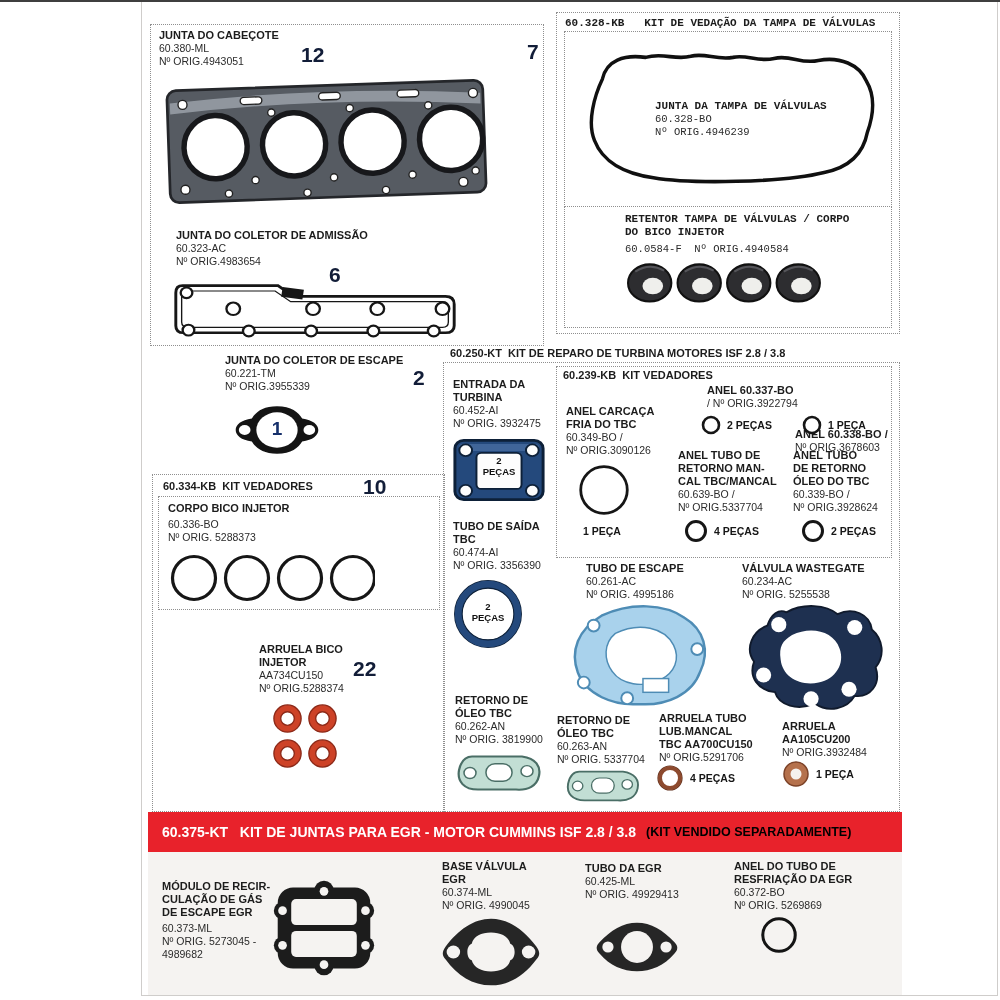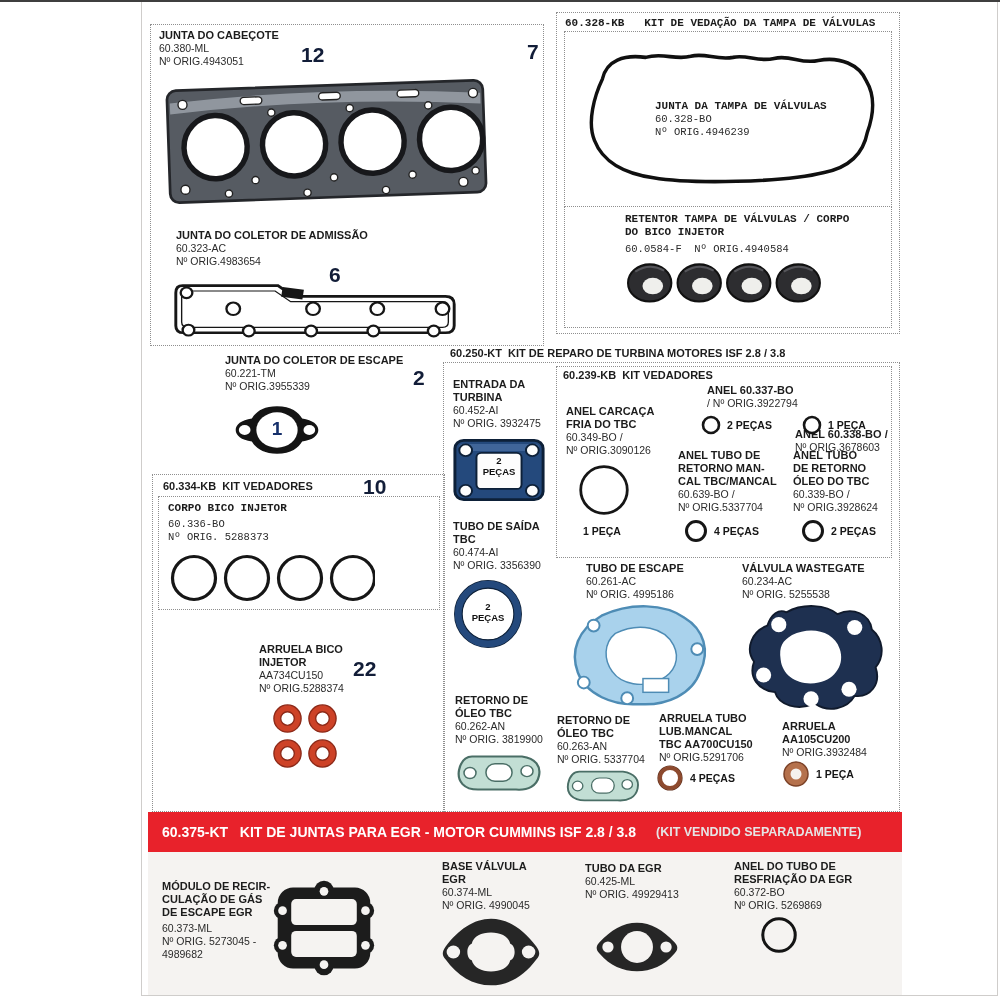--- a/index.html
+++ b/index.html
@@ -10,21 +10,21 @@
   .n{font-weight:bold;font-size:11px;line-height:13px;white-space:pre;color:#1c1c1c;}
   .c{font-weight:normal;font-size:10.5px;line-height:13px;white-space:pre;color:#2b2b2b;}
   .hdr{font-weight:bold;font-size:11px;white-space:pre;color:#1c1c1c;}
   .qty{font-weight:bold;font-size:21px;color:#121d38;}
   .marker{font-weight:bold;font-size:19px;color:#16306b;text-align:center;}
   .pin{font-weight:bold;font-size:9.5px;line-height:10.5px;text-align:center;color:#101010;}
   .pcs{font-weight:bold;font-size:10.5px;color:#161616;white-space:pre;}
   .row{position:absolute;display:flex;align-items:center;gap:6px;}
   .banner{position:absolute;background:#e8222b;display:flex;align-items:center;padding:0 14px;box-sizing:border-box;}
   .banner .main{color:#ffffff;font-weight:bold;font-size:14px;white-space:pre;}
-  .banner .note{color:#e5e5e5;font-weight:bold;font-size:12.5px;margin-left:20px;white-space:pre;}
+  .banner .note{color:#000000;font-weight:bold;font-size:12.5px;margin-left:10px;white-space:pre;}
   .egrbg{position:absolute;background:#f5f3f1;}
   .frame{position:absolute;background:#cfcdcb;}
   svg{display:block;}
 </style>
 </head>
 <body>
 
 <div class="page">
 
   <div class="frame" style="left:0;top:0;width:1000px;height:2px;background:#3f3f3f;"></div>
@@ -158,21 +158,21 @@
   </svg>
   <div class="abs marker" style="left:233px;top:418px;width:88px;">1</div>
 
   <div class="abs qty" style="left:413px;top:366px;">2</div>
 
   <div class="box" style="left:152px;top:474px;width:291px;height:336px;">
     <div class="abs hdr" style="left:10px;top:5px;">60.334-KB  KIT VEDADORES</div>
     <div class="abs qty" style="left:210px;top:0px;">10</div>
 
     <div class="box" style="left:5px;top:21px;width:280px;height:112px;">
-      <div class="abs" style="left:9px;top:5px;font-family:Liberation Mono, monospace;">
+      <div class="abs" style="left:9px;top:5px;">
         <div class="n">CORPO BICO INJETOR</div>
         <div class="c" style="margin-top:3px;">60.336-BO</div>
         <div class="c">Nº ORIG. 5288373</div>
       </div>
       <svg class="abs" style="left:10px;top:56px;" width="206" height="50" viewBox="0 0 206 50">
         <g fill="none" stroke="#161616" stroke-width="3.2">
           <circle cx="25" cy="25" r="21.5"></circle>
             <circle cx="78" cy="25" r="21.5"></circle>
           <circle cx="131" cy="25" r="21.5"></circle>
             <circle cx="184" cy="25" r="21.5"></circle>

